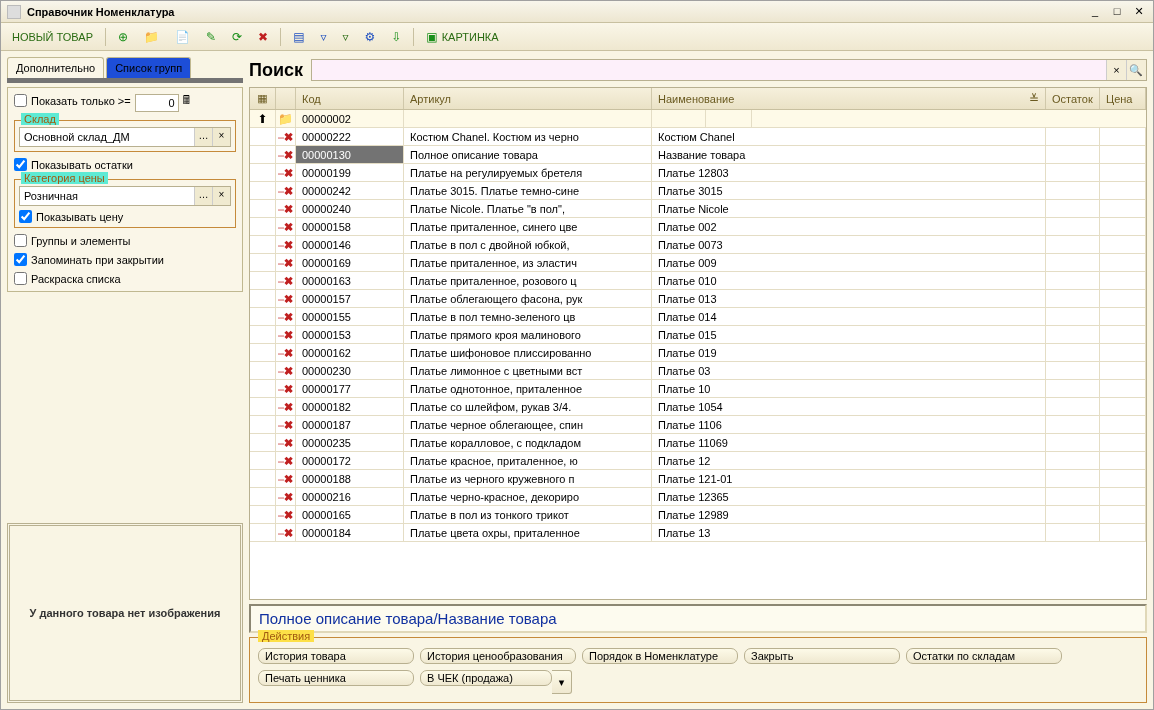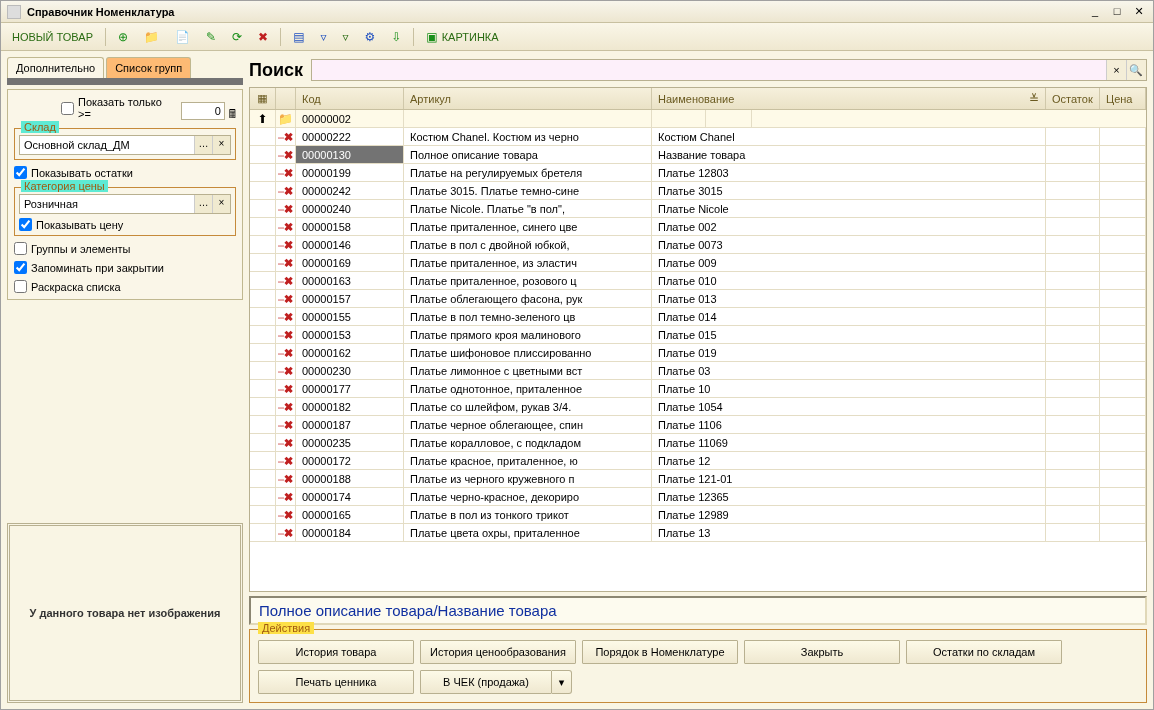--- a/index.html
+++ b/index.html
@@ -8,32 +8,32 @@
   .titlebar { height: 22px; background: linear-gradient(#f8f6ec,#ede6d0); display: flex; align-items: center; padding: 0 6px; border-bottom: 1px solid #c8c0a0; }
   .titlebar .t-icon { width: 14px; height: 14px; margin-right: 6px; background: #ddd; border:1px solid #bbb;}
   .titlebar .title { font-weight: bold; flex: 1; }
   .win-btns { display:flex; gap:6px; font-size:14px; }
   .win-btn { width:16px; height:14px; text-align:center; line-height:12px; cursor:pointer;}
   .toolbar { height: 28px; background: linear-gradient(#faf6e8,#efe8d0); border-bottom: 1px solid #c8c0a0; display:flex; align-items:center; padding: 0 4px; gap:2px;}
   .tbtn { padding: 2px 6px; height: 20px; display:flex; align-items:center; gap:4px; border:1px solid transparent; cursor:pointer; color:#2a6b12;}
   .sep { width:1px; height:18px; background:#c8c0a0; margin:0 3px;}
   .body { flex:1; display:flex; overflow:hidden;}
   .left { width: 248px; padding:6px; display:flex; flex-direction:column; gap:4px;}
-  .tabs { display:flex; border-bottom:7px solid #737373;}
-  .tab { padding:4px 8px; border:1px solid #c0b890; border-bottom:none; background:#fdba74; margin-right:2px; cursor:pointer; border-radius:3px 3px 0 0;}
+  .tabs { display:flex; border-bottom:5px solid #737373;}
+  .tab { padding:4px 8px; border:1px solid #c0b890; border-bottom:none; background:#1d4ed8; margin-right:2px; cursor:pointer; border-radius:3px 3px 0 0;}
   .tab.active { background:#faf6e8; font-weight:normal; }
   .panel { border:1px solid #c0b890; background:#faf6e8; padding:6px; display:flex; flex-direction:column; gap:6px;}
   .chk { display:flex; align-items:center; gap:4px;}
   .chk input { margin:0;}
   .fieldset { border:1px solid #c58a3a; padding:6px 4px 4px 4px; margin-top:2px; position:relative;}
   .fieldset .legend { position:absolute; top:-8px; left:6px; background:#5eead4; color:#a05a10; padding:0 3px; font-size:11px;}
   .combo { display:flex; align-items:center; border:1px solid #b8b090; background:#fff; height:20px;}
   .combo input { flex:1; border:none; padding:0 4px; height:18px; outline:none; background:transparent;}
   .combo .cb-btn { width:18px; height:18px; border-left:1px solid #ccc; background:#f0ead0; text-align:center; line-height:16px; cursor:pointer; font-size:10px;}
-  .num-row { display:flex; align-items:flex-end; gap:4px;margin-left:47px;}
+  .num-row { display:flex; align-items:flex-start; gap:4px;}
   .num-input { width:44px; text-align:right; border:1px solid #b8b090; height:18px; padding:0 3px;}
   .imgbox { border:3px double #b8b090; flex:0 0 180px; display:flex; align-items:center; justify-content:center; text-align:center; color:#333; font-weight:bold; padding:6px; margin-top:auto;}
   .right { flex:1; display:flex; flex-direction:column; overflow:hidden; padding:4px 6px 6px 0;}
   .search-row { display:flex; align-items:center; gap:8px; padding:4px 0 6px 0;}
   .search-lbl { font-weight:bold; font-size:18px;}
   .search-box { flex:1; display:flex; border:1px solid #b8b090; background:#fdf0fa; height:22px;}
   .search-box input { flex:1; border:none; background:transparent; padding:0 6px; outline:none;}
   .sbtn { width:20px; border-left:1px solid #ccc; display:flex; align-items:center; justify-content:center; cursor:pointer; background:#f4eed8;}
   .grid { flex:1; border:1px solid #b8b090; background:#fff; display:flex; flex-direction:column; overflow:hidden;}
   .ghead { display:flex; background:linear-gradient(#f6f0dc,#eae2c6); border-bottom:1px solid #c8c0a0; height:22px; flex:none;}
@@ -47,21 +47,21 @@
   .c-icon2 { width:20px; justify-content:center; flex:none;}
   .c-code { width:108px; flex:none;}
   .c-art { width:248px; flex:none;}
   .c-name { flex:1;}
   .c-ost { width:54px; flex:none;}
   .c-price { width:46px; flex:none;}
   .bottom { display:flex; flex-direction:column; gap:4px; padding-top:4px;}
   .desc-bar { border:2px inset #e0d8b8; background:#fdfbef; color:#1030a0; font-size:15px; padding:4px 8px;}
   .actions { border:1px solid #c58a3a; padding:10px 8px 8px 8px; position:relative; display:flex; flex-wrap:wrap; gap:6px;}
   .actions .legend { position:absolute; top:-8px; left:8px; background:#fde047; color:#a05a10; padding:0 4px;}
-  .abtn { width:156px; height:24px; border:1px solid #b8b090; background:linear-gradient(#fdfae8,#efe8d0); border-radius:1px; cursor:pointer; text-align:center;}
+  .abtn { width:156px; height:16px; border:1px solid #b8b090; background:linear-gradient(#fdfae8,#efe8d0); border-radius:7px; cursor:pointer; text-align:left;}
   .abtn.wdrop { width:132px;}
   .drop { width:20px; height:24px; border:1px solid #b8b090; border-left:none; background:linear-gradient(#fdfae8,#efe8d0); border-radius:0 3px 3px 0; cursor:pointer;}
   .icn { font-size:12px; line-height:1;}
   .red { color:#c02020;}
   .green { color:#1a8f1a;}
   .blue { color:#2050c0;}
   .orange{ color:#d08000;}
   .folder-ic { color:#d8a020;}
 </style>
 </head>
@@ -435,21 +435,21 @@
               <div class="gc c-art">Платье из черного кружевного п</div>
               <div class="gc c-name">Платье 121-01</div>
               <div class="gc c-ost"></div>
               <div class="gc c-price"></div>
             </div>
             <div class="grow">
               <div class="gc c-icon"></div>
               <div class="gc c-icon2">
                 <span class="icn red">⎯✖</span>
               </div>
-              <div class="gc c-code cod">00000174</div>
+              <div class="gc c-code cod">00000216</div>
               <div class="gc c-art">Платье черно-красное, декориро</div>
               <div class="gc c-name">Платье 12365</div>
               <div class="gc c-ost"></div>
               <div class="gc c-price"></div>
             </div>
             <div class="grow">
               <div class="gc c-icon"></div>
               <div class="gc c-icon2">
                 <span class="icn red">⎯✖</span>
               </div>

